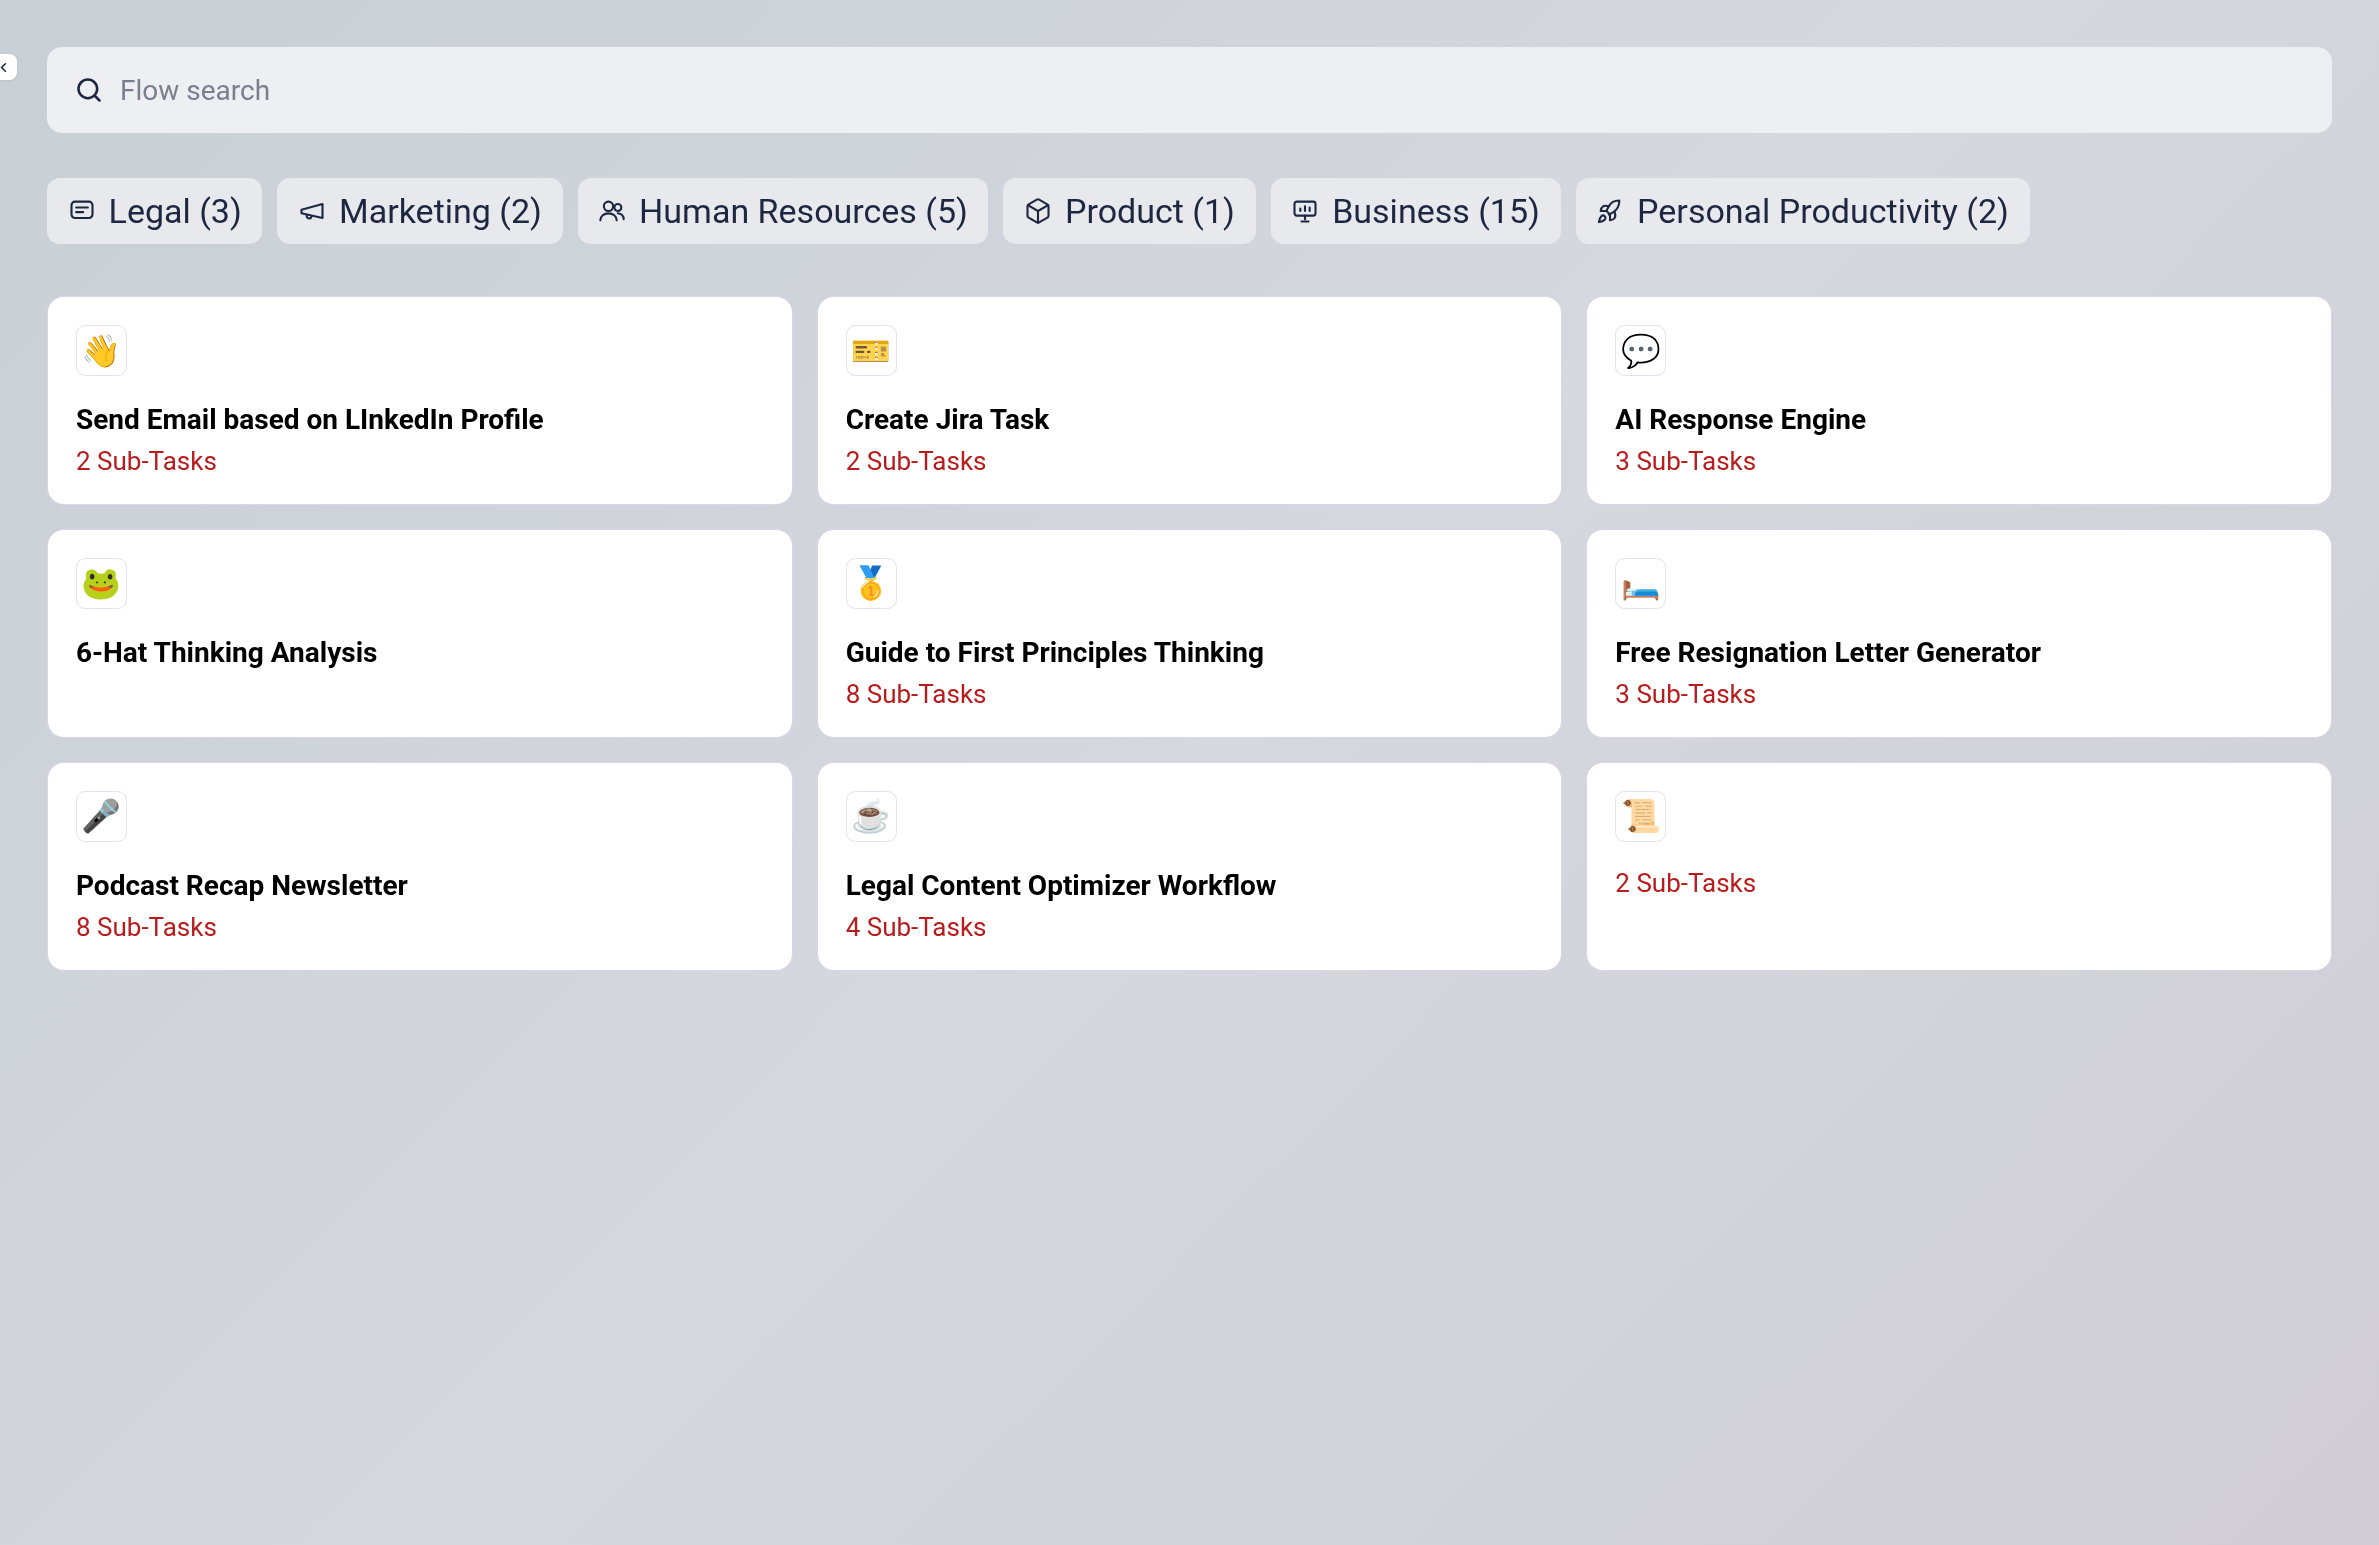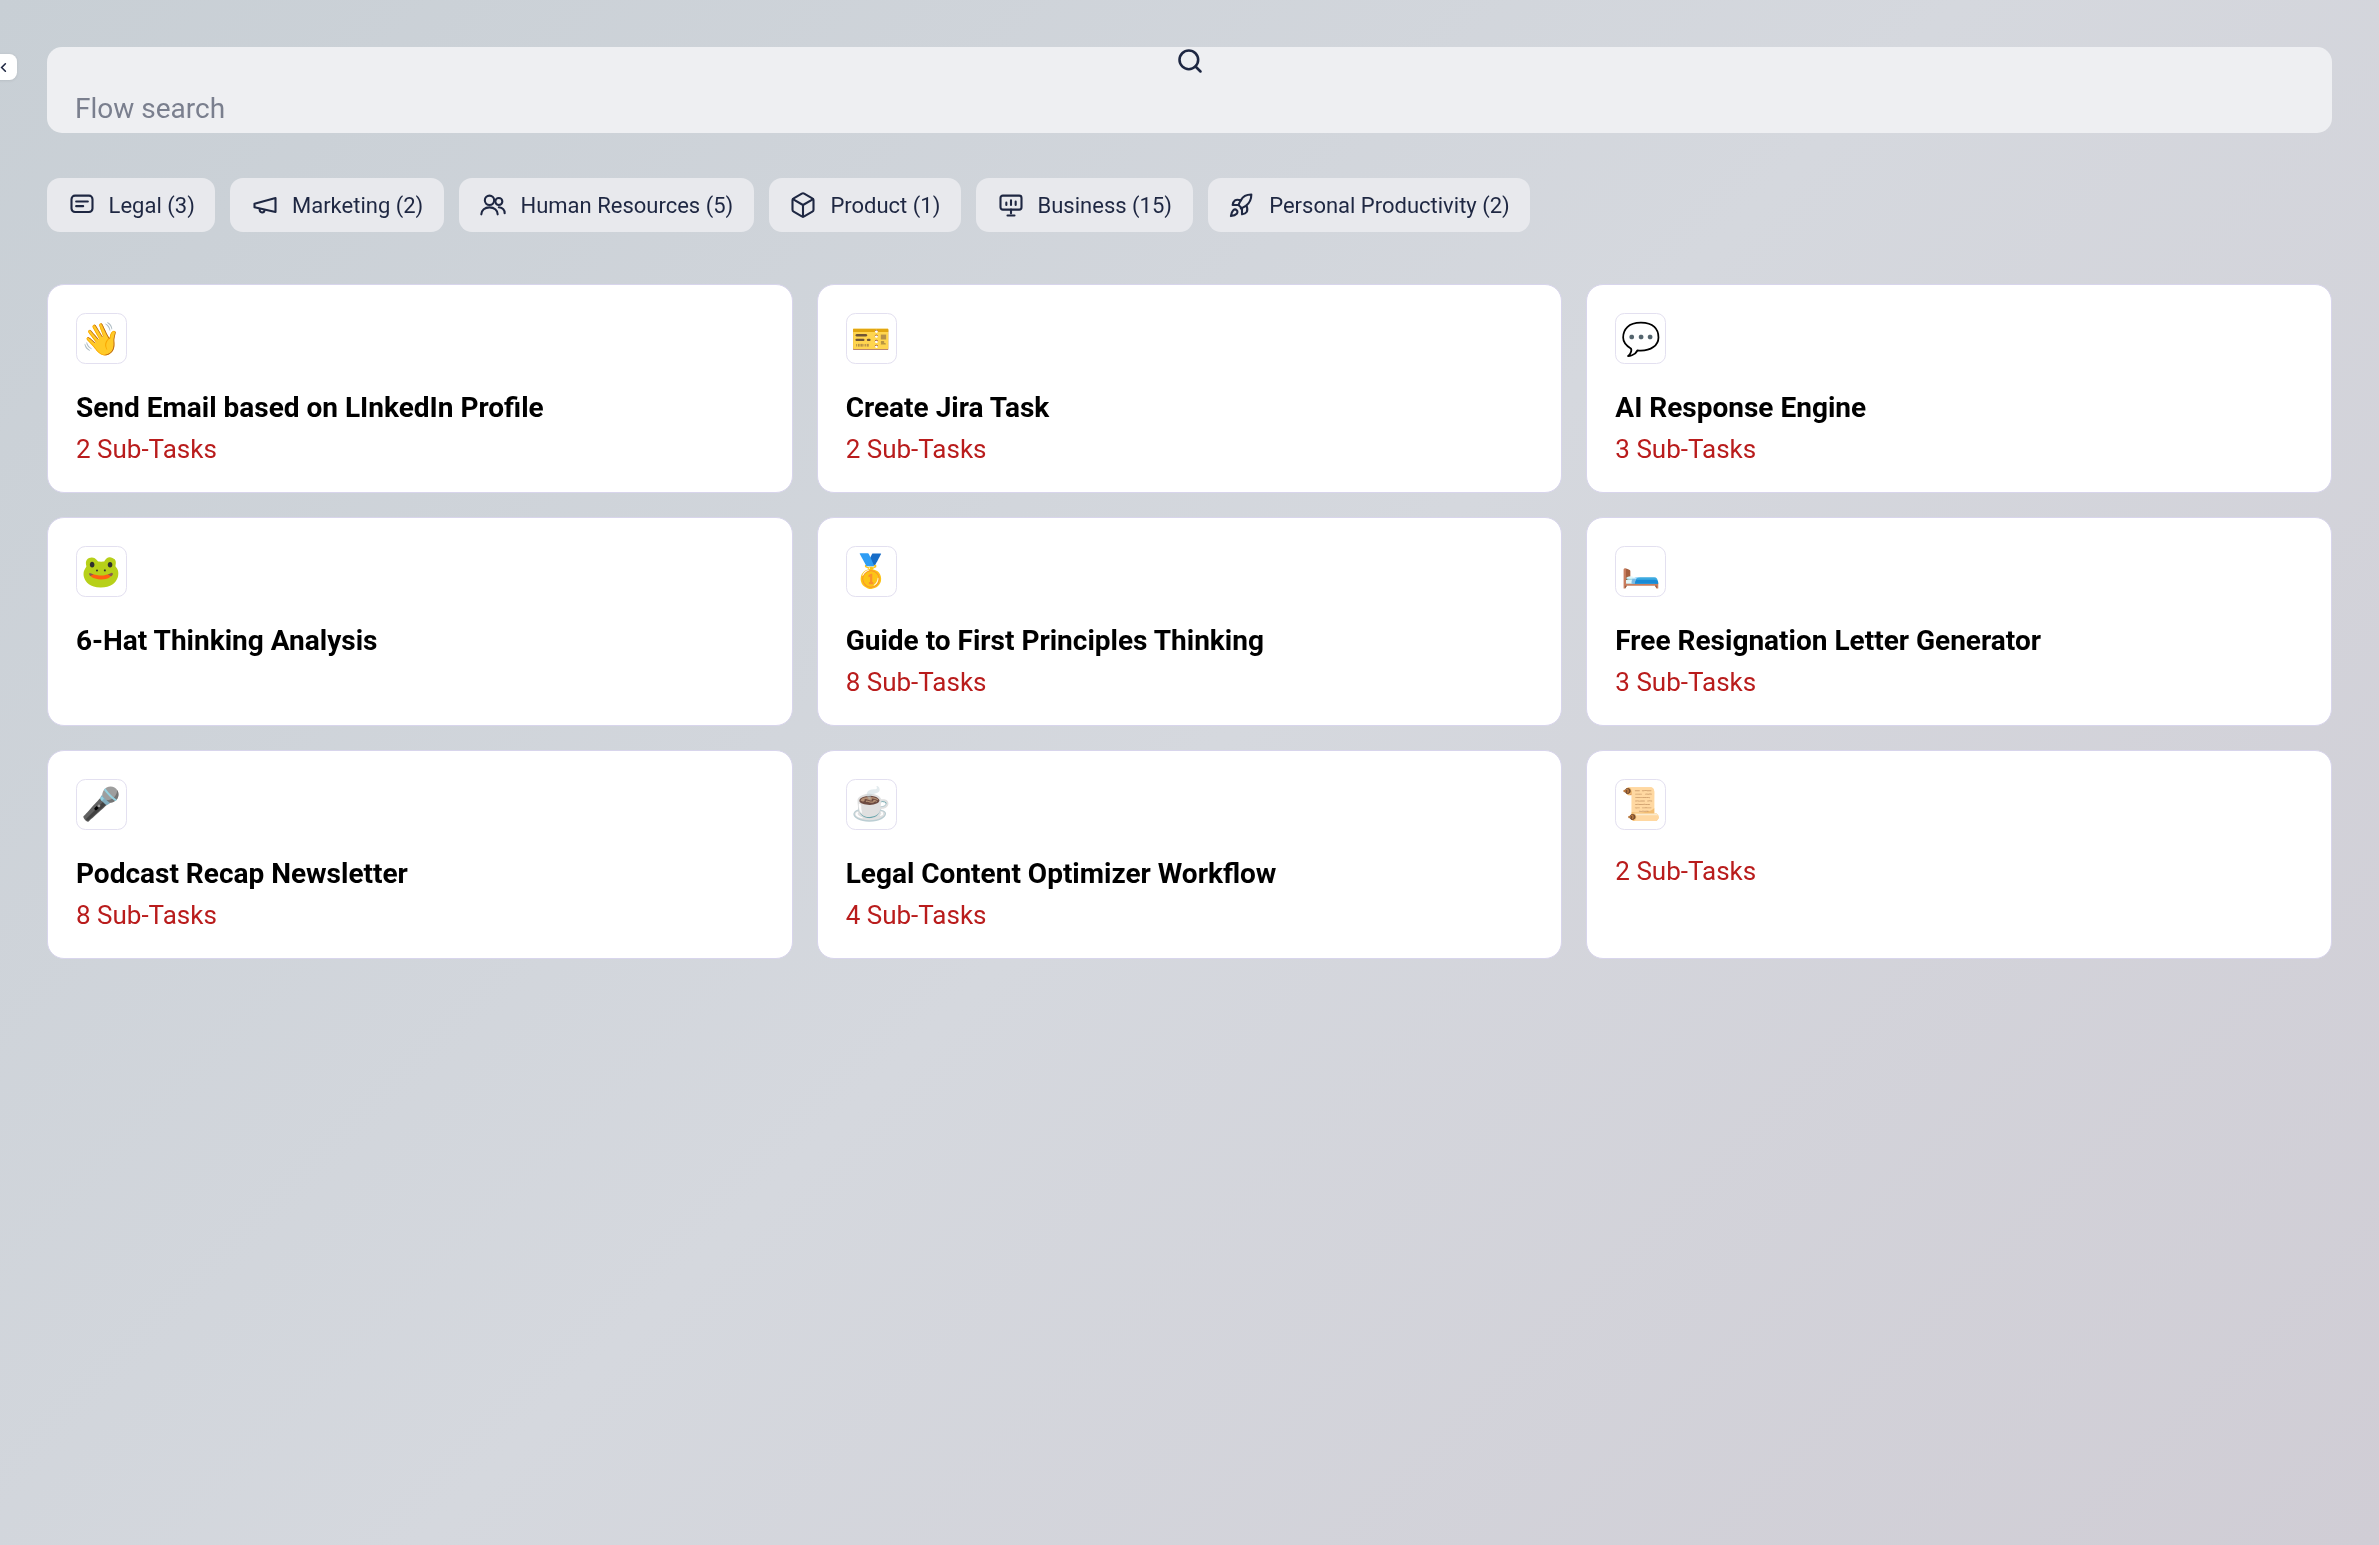--- a/index.html
+++ b/index.html
@@ -38,21 +38,20 @@
 
     .search-bar {
       background: #eeeff2;
       border-radius: 15px;
       height: 86px;
       display: flex;
       align-items: center;
       padding: 0 28px;
       gap: 17px;
       margin-bottom: 45px;
-      flex-direction: column;
     }
 
     .search-icon {
       width: 28px;
       height: 28px;
       color: #1e2742;
       flex-shrink: 0;
     }
 
     .search-input {
@@ -77,21 +76,21 @@
     }
 
     .filter-chip {
       background: #e8e9ed;
       border-radius: 13px;
       padding: 13px 20.6px;
       display: flex;
       align-items: center;
       gap: 13px;
       cursor: pointer;
-      font-size: 22px;
+      font-size: 34px;
       color: #1e2742;
     }
 
     .chip-icon {
       width: 28px;
       height: 28px;
       color: #1e2742;
       flex-shrink: 0;
     }
 

